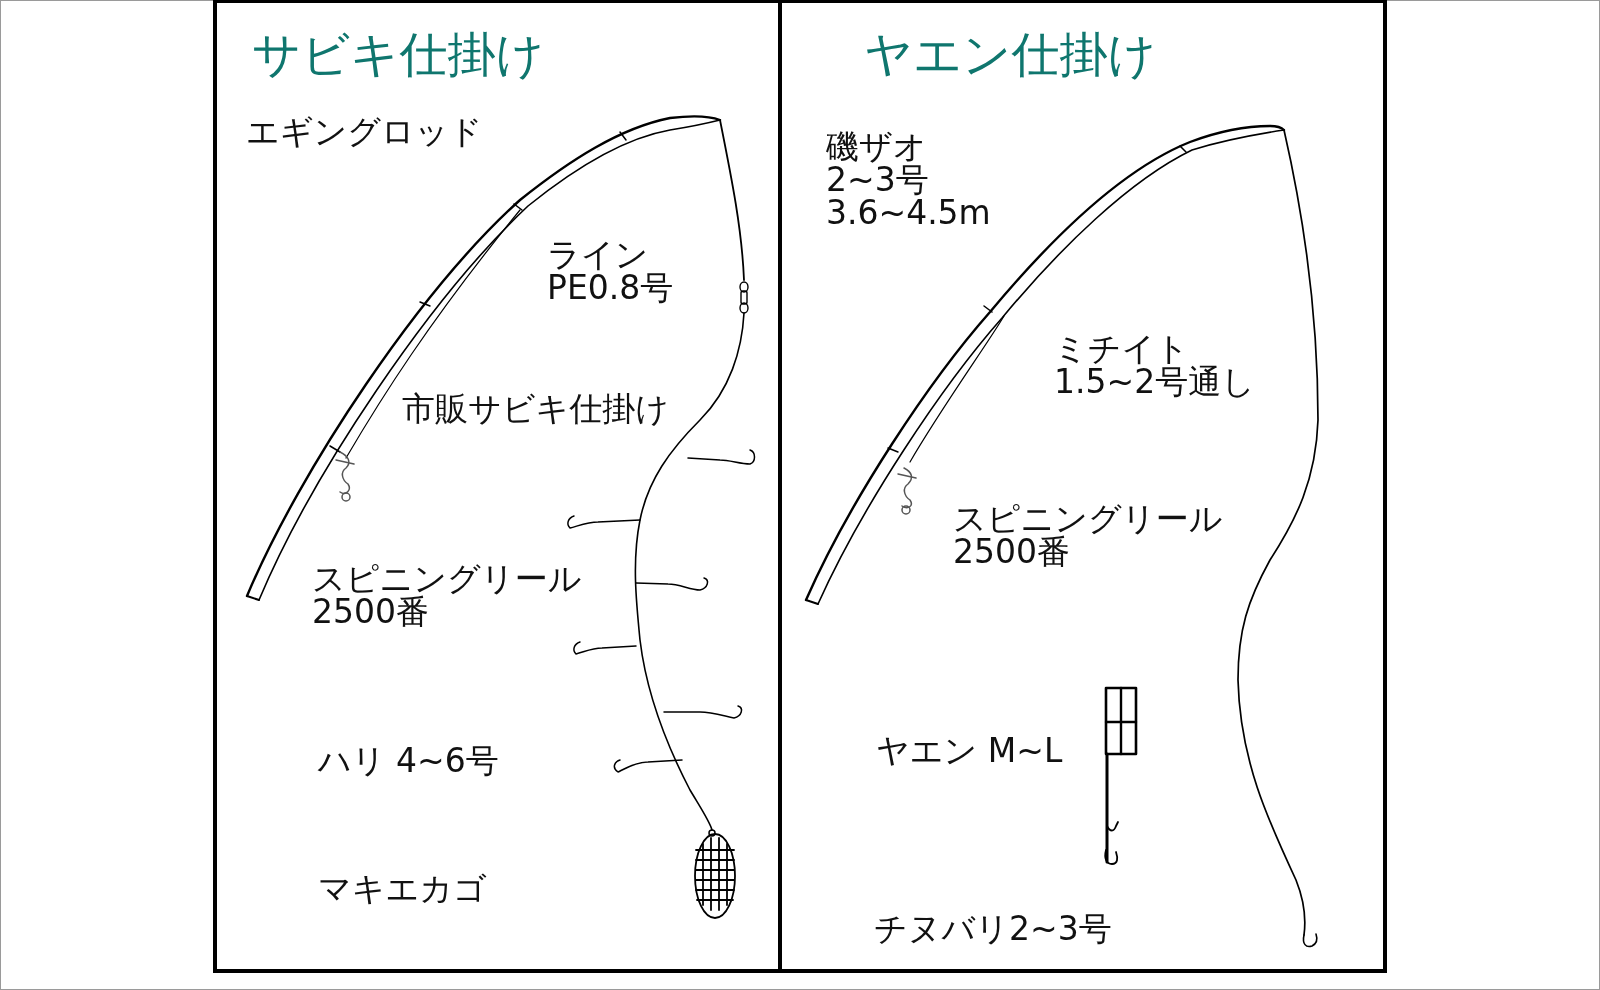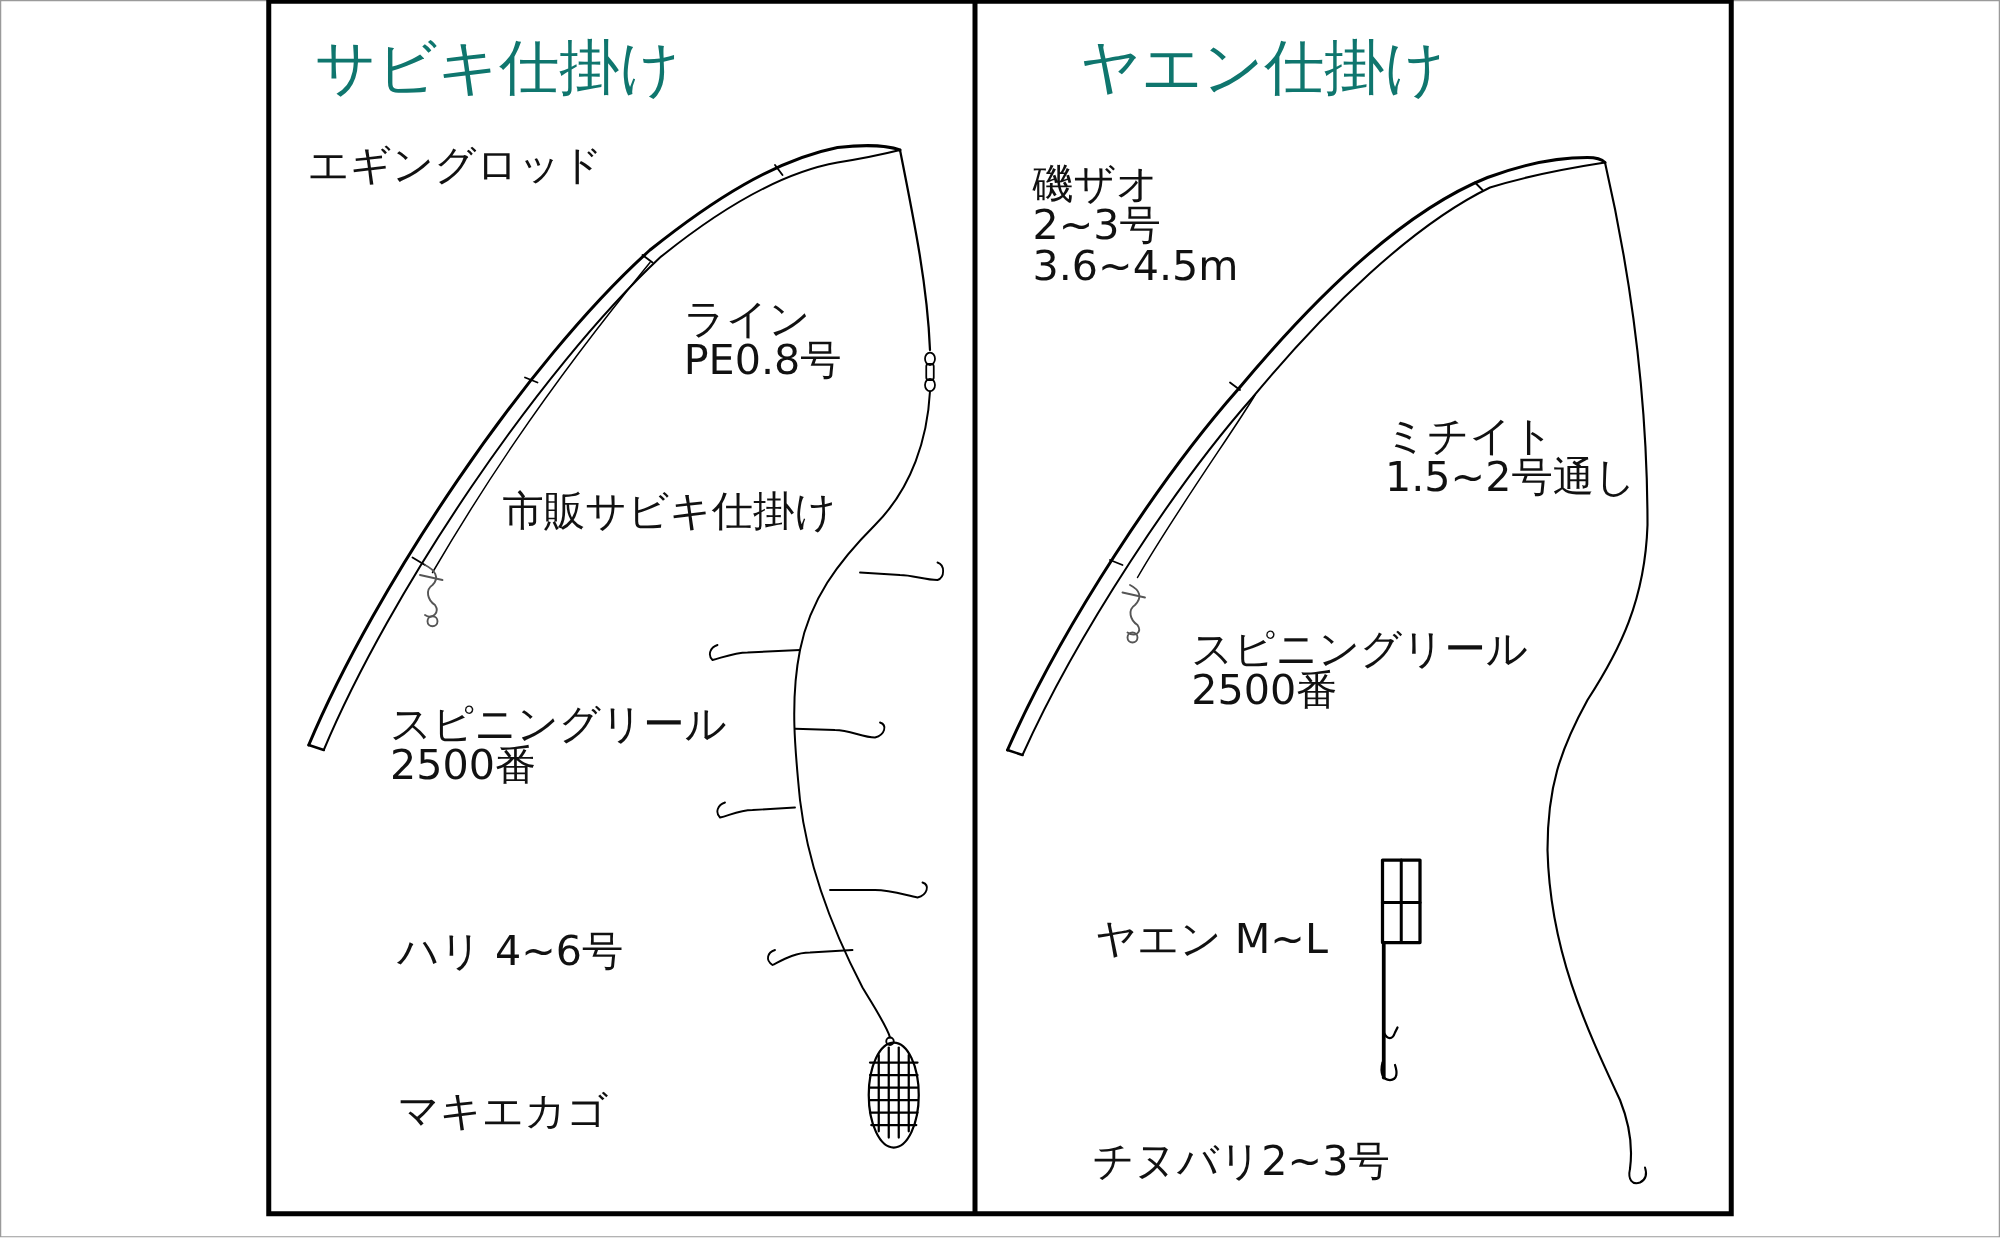--- a/index.html
+++ b/index.html
@@ -55,21 +55,21 @@
 
 <div>
   <div class="panel-title" style="left:864px;">ヤエン仕掛け</div>
 
   <div class="label" style="left:826px; top:130px;">
     <span>磯ザオ</span>
     <span>2~3号</span>
     <span>3.6~4.5m</span>
   </div>
 
-  <div class="label" style="left:1108px; top:332px;">
+  <div class="label" style="left:1054px; top:332px;">
     <span>ミチイト</span>
     <span>1.5~2号通し</span>
   </div>
 
   <div class="label" style="left:953px; top:502px;">
     <span>スピニングリール</span>
     <span>2500番</span>
   </div>
 
   <div class="label" style="left:876px; top:734px;">

